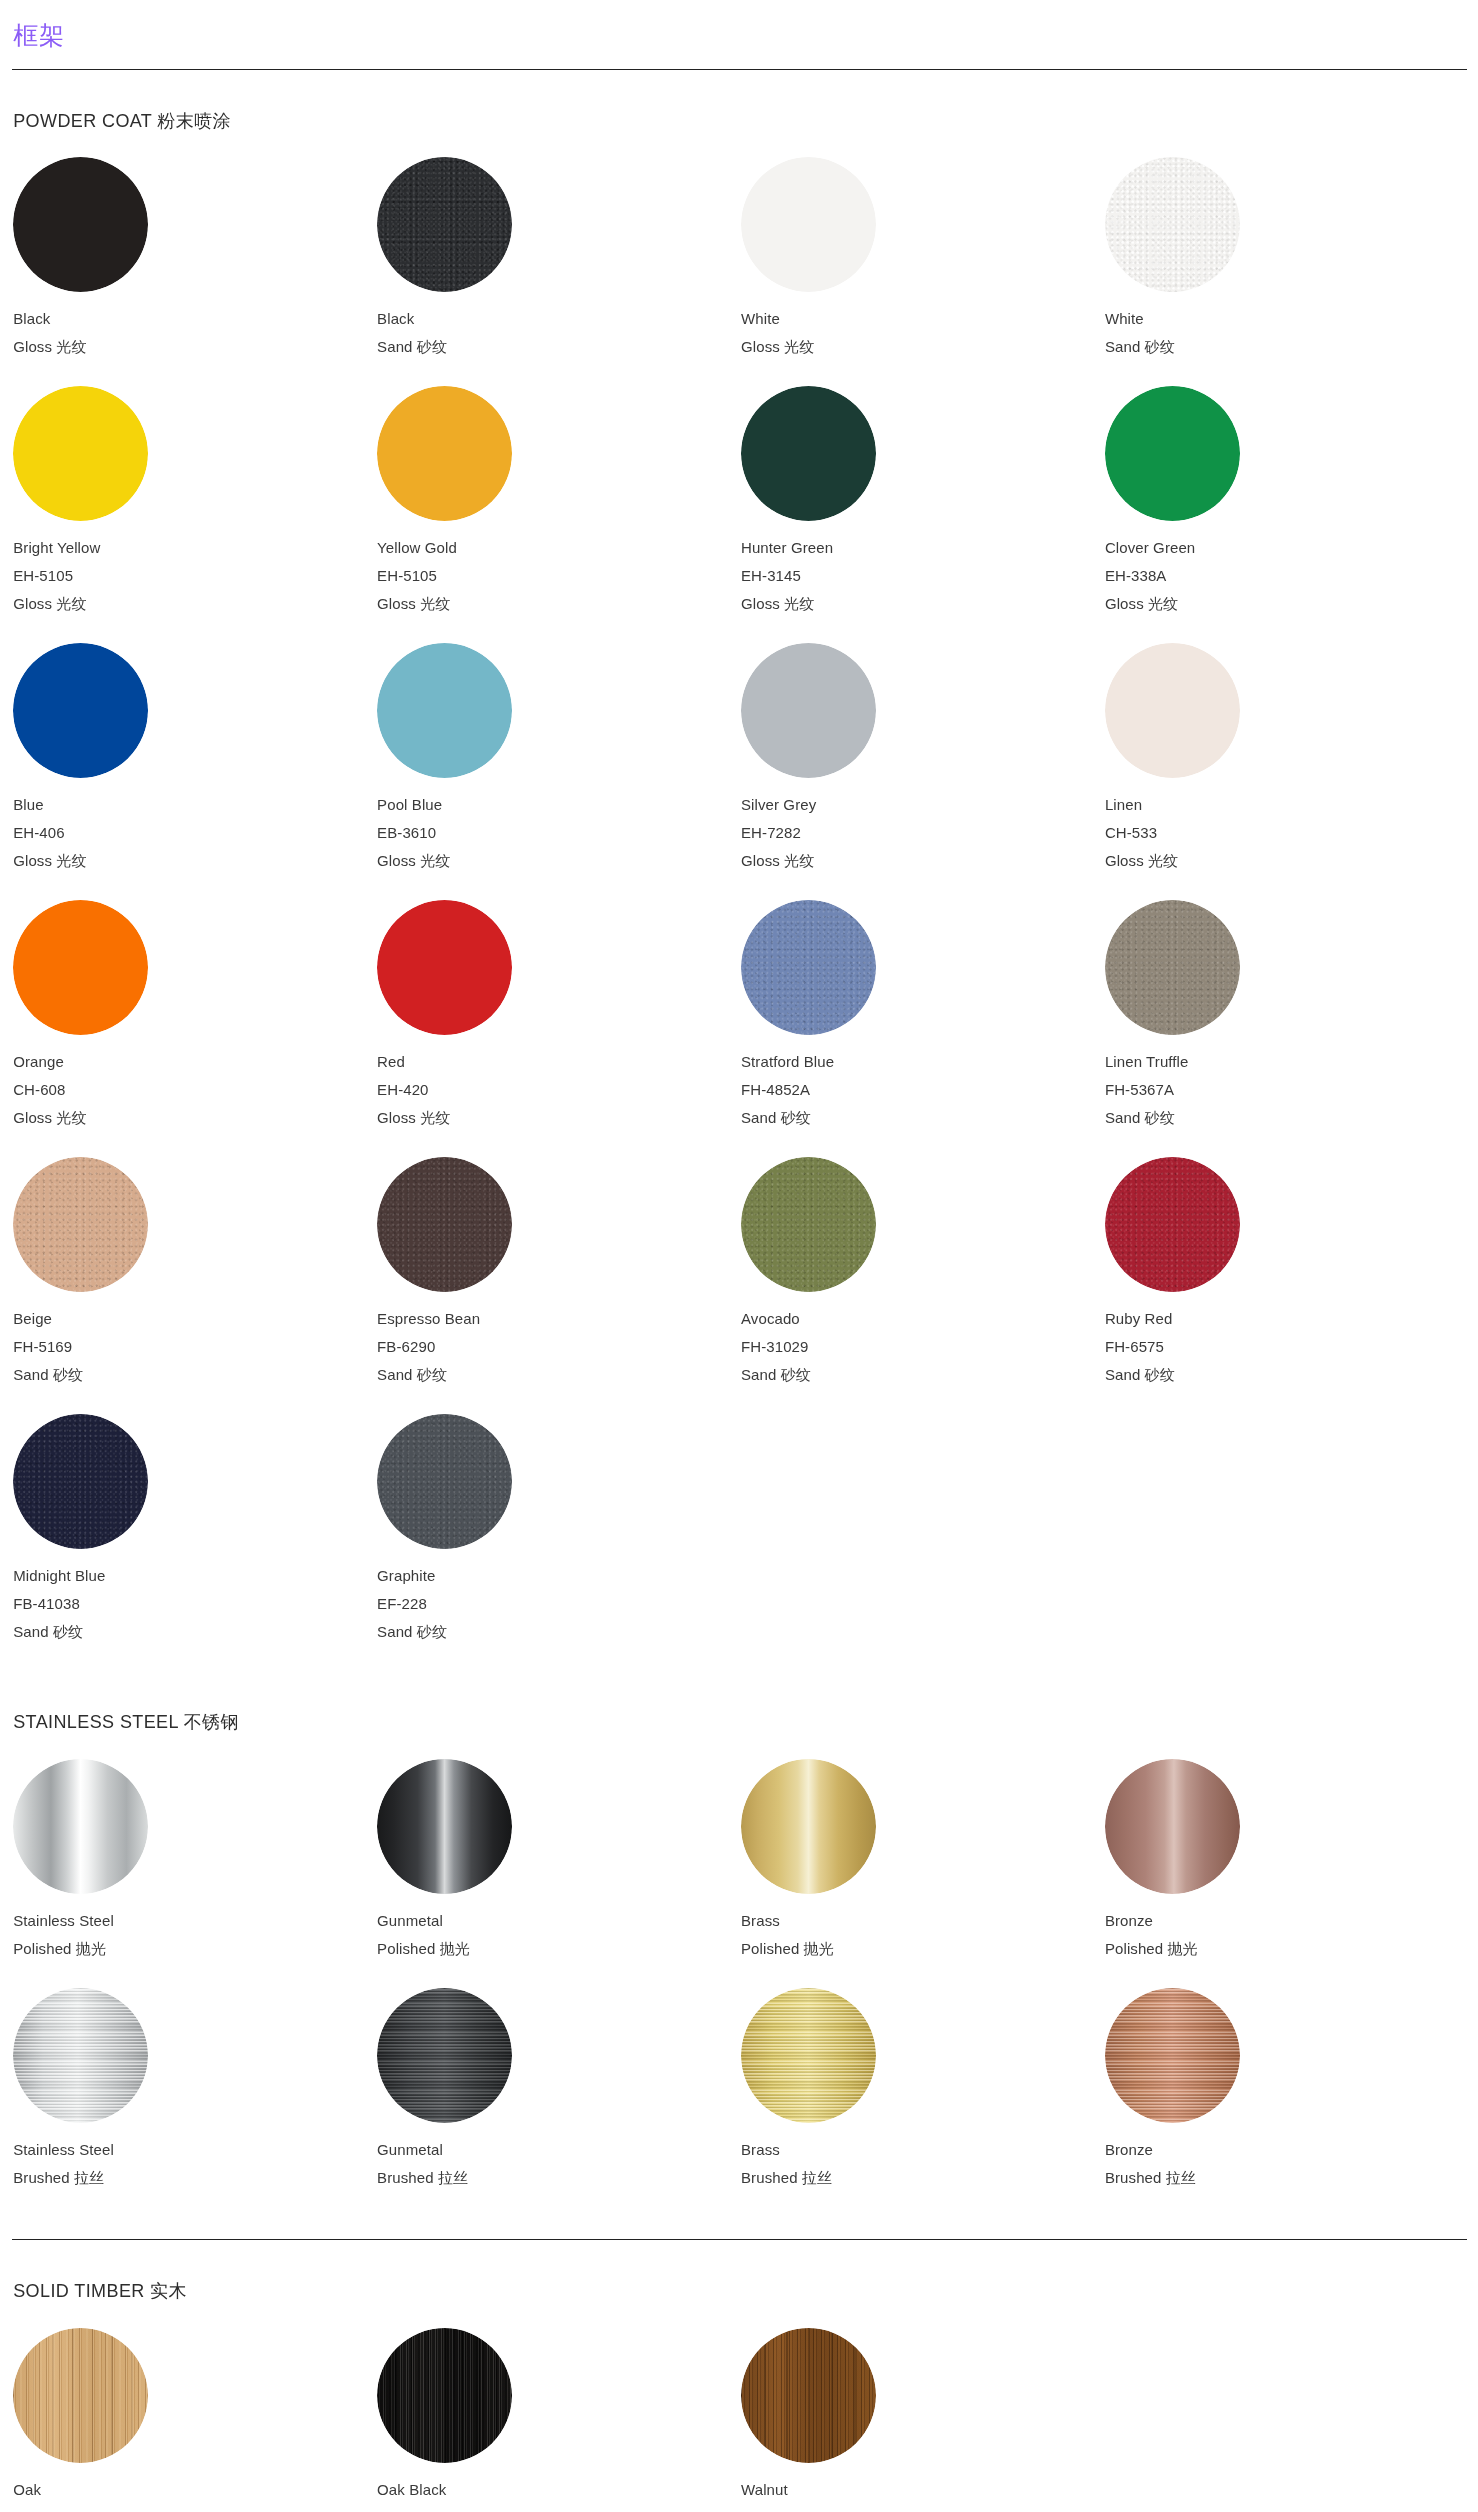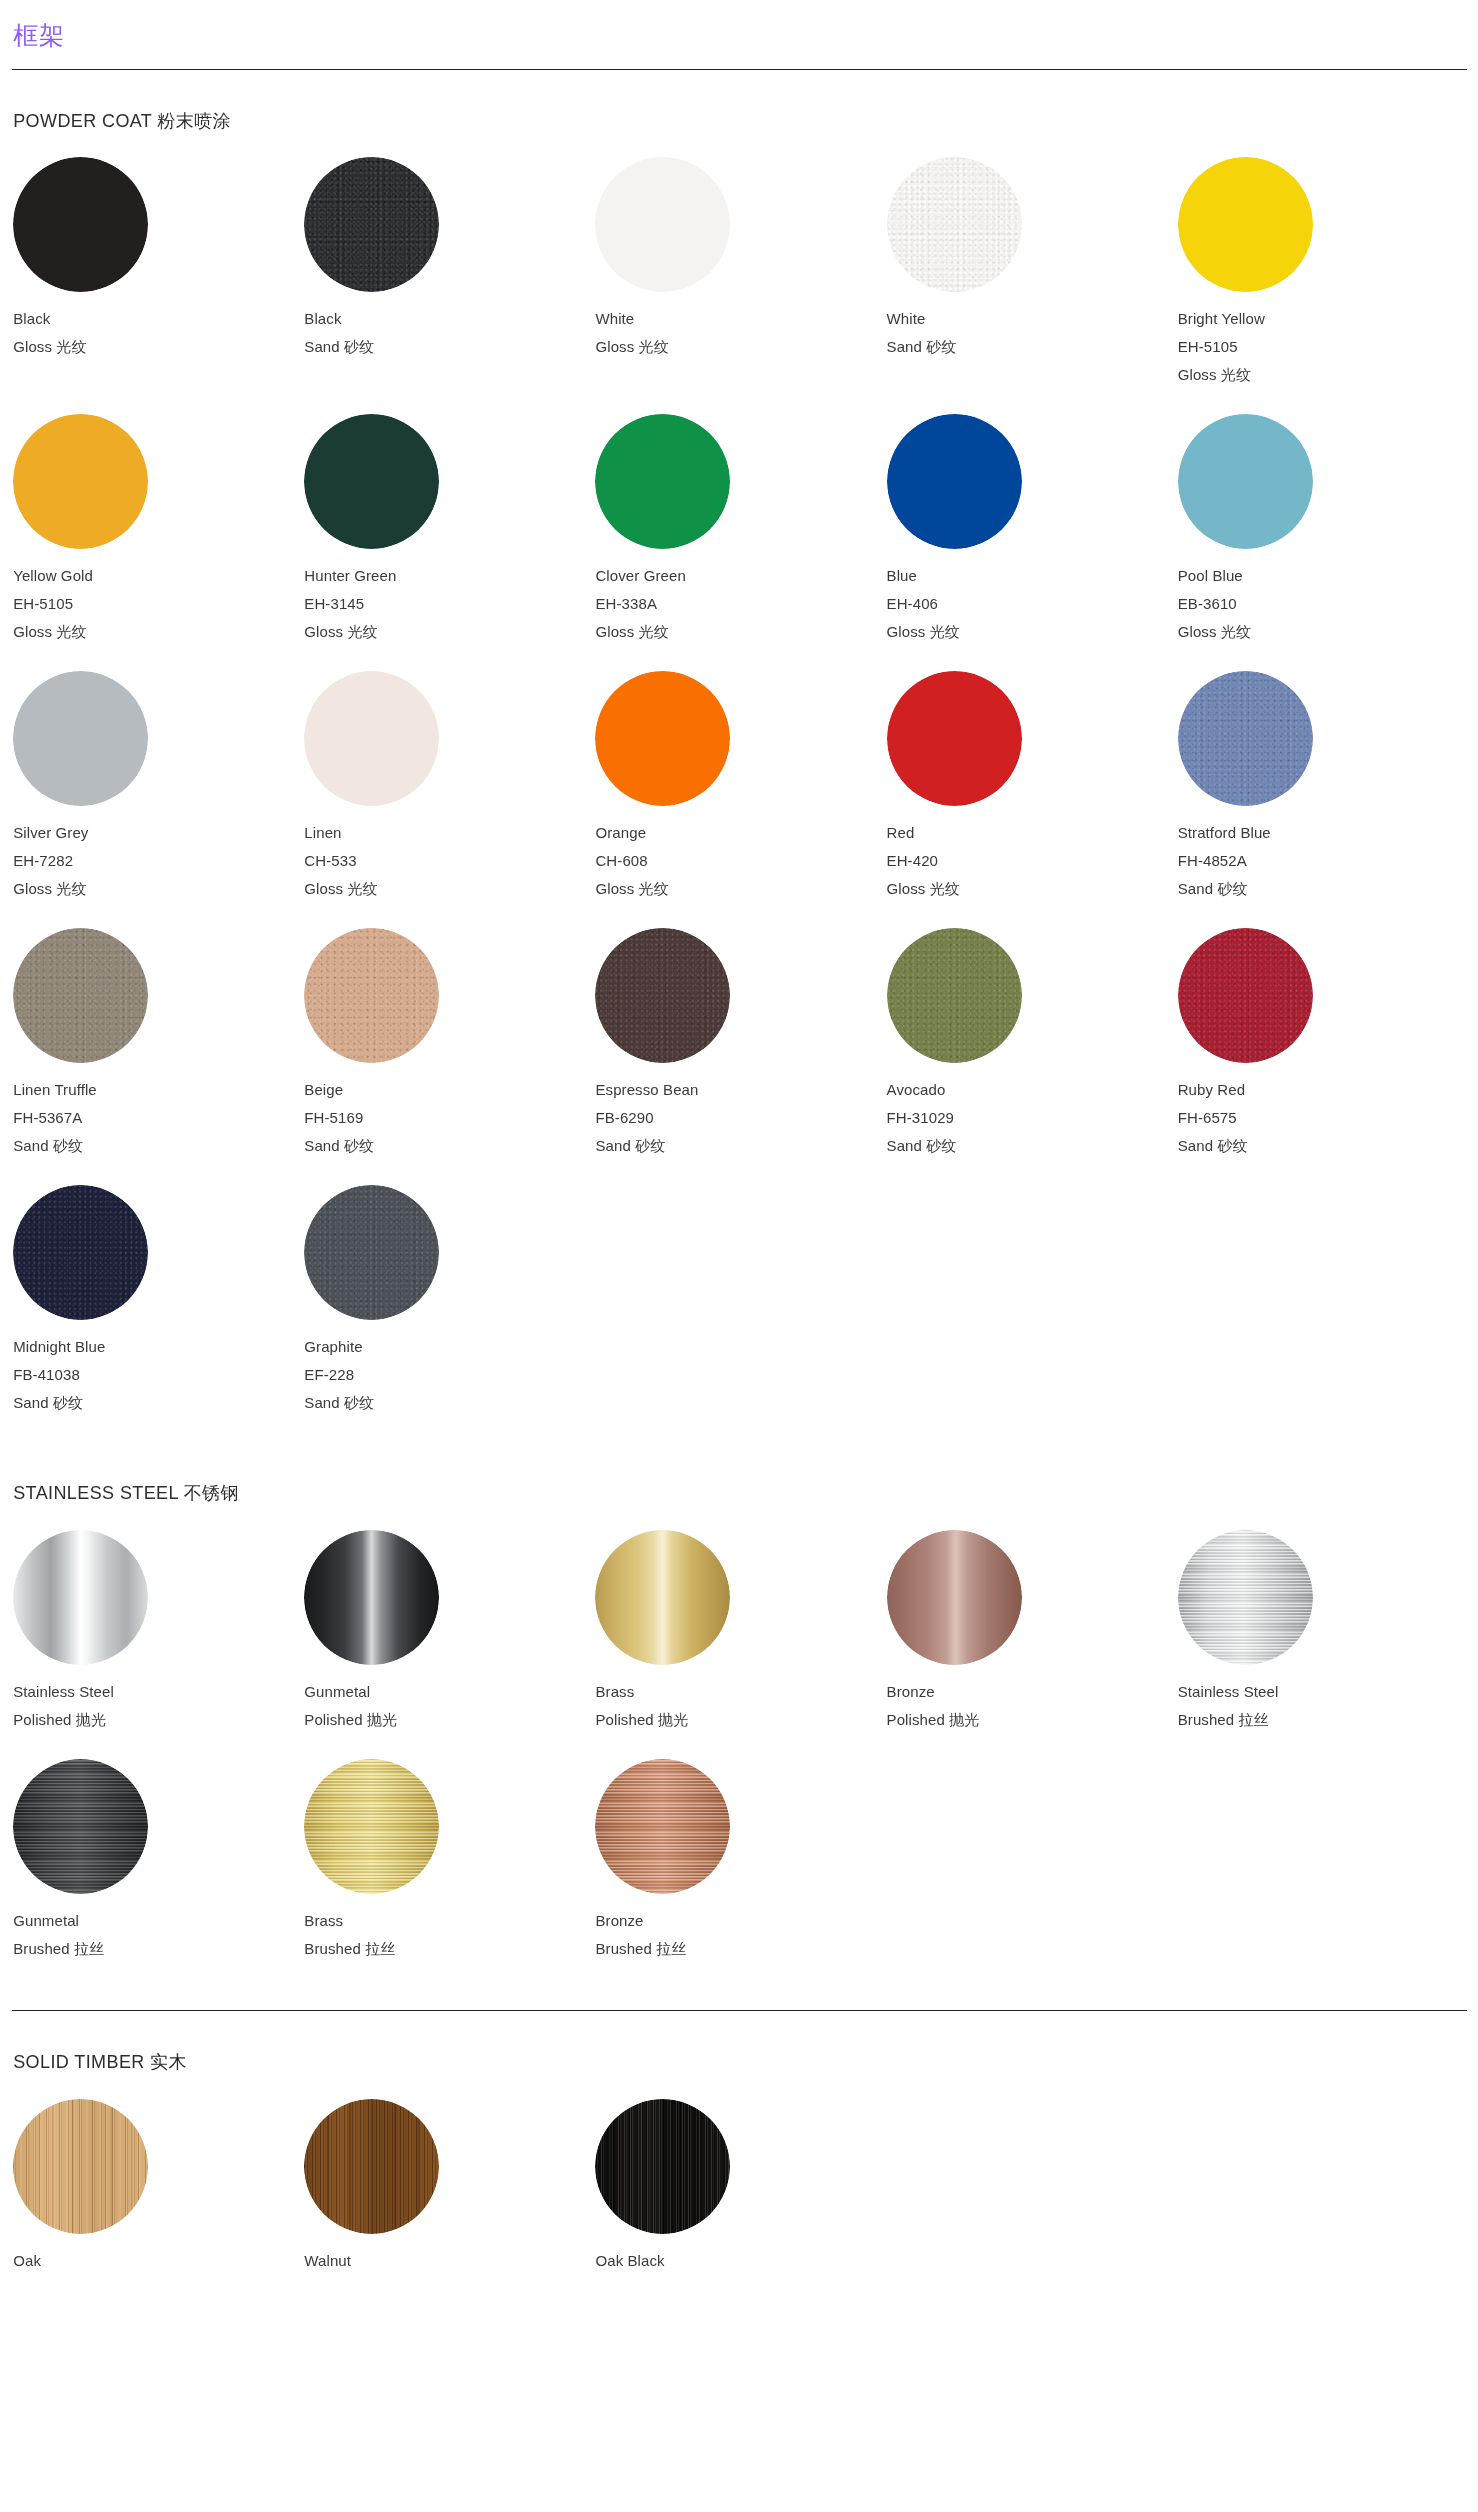--- a/index.html
+++ b/index.html
@@ -43,21 +43,21 @@
     letter-spacing: 0.4px;
     color: #2d2d2d;
     margin: 0;
     padding: 42px 0 26px 1.5px;
     line-height: 1.1;
   }
 
   
   .grid {
     display: grid;
-    grid-template-columns: repeat(5, 1fr);
+    grid-template-columns: repeat(4, 1fr);
     column-gap: 0;
     row-gap: 0;
   }
 
   .swatch-cell {
     padding: 0 0 0 1.5px;
     margin-bottom: 32px;
   }
 
   .disc {
@@ -396,31 +396,31 @@
         <div class="swatch-cell">
           <div class="disc">
             <div class="tex" style="background:#c99b63;background-image:repeating-linear-gradient(90deg, rgba(120,80,40,.30) 0 0.7px, rgba(255,235,200,.22) 0.7px 2.2px, rgba(150,105,55,.20) 2.2px 2.9px, rgba(255,240,210,.10) 2.9px 6.6px),repeating-linear-gradient(90deg, rgba(110,72,34,.22) 0 1.5px, transparent 1.5px 19.7px),linear-gradient(90deg,#c89a61 0%,#d9ae77 30%,#c99c63 58%,#d4a86f 100%);"></div>
           </div>
           <div class="labels">
             <div class="ln">Oak</div>
           </div>
         </div>
         <div class="swatch-cell">
           <div class="disc">
+            <div class="tex" style="background:#1b1917;background-image:repeating-linear-gradient(90deg, rgba(255,255,255,.10) 0 0.7px, rgba(0,0,0,.55) 0.7px 2.2px, rgba(255,255,255,.05) 2.2px 2.9px, rgba(0,0,0,.35) 2.9px 5.8px),repeating-linear-gradient(90deg, rgba(0,0,0,.6) 0 1.5px, transparent 1.5px 17px),linear-gradient(90deg,#131211 0%,#262422 34%,#161514 62%,#211f1d 100%);"></div>
+          </div>
+          <div class="labels">
+            <div class="ln">Oak Black</div>
+          </div>
+        </div>
+        <div class="swatch-cell">
+          <div class="disc">
             <div class="tex" style="background:#70421a;background-image:repeating-linear-gradient(90deg, rgba(40,20,5,.40) 0 0.7px, rgba(170,110,50,.22) 0.7px 2.9px, rgba(60,32,10,.26) 2.9px 3.6px, rgba(150,95,42,.12) 3.6px 8px),repeating-linear-gradient(90deg, rgba(35,18,4,.38) 0 1.5px, transparent 1.5px 22.6px),linear-gradient(90deg,#6b3f18 0%,#8a5524 28%,#6d4018 56%,#82501f 100%);"></div>
           </div>
           <div class="labels">
             <div class="ln">Walnut</div>
-          </div>
-        </div>
-        <div class="swatch-cell">
-          <div class="disc">
-            <div class="tex" style="background:#1b1917;background-image:repeating-linear-gradient(90deg, rgba(255,255,255,.10) 0 0.7px, rgba(0,0,0,.55) 0.7px 2.2px, rgba(255,255,255,.05) 2.2px 2.9px, rgba(0,0,0,.35) 2.9px 5.8px),repeating-linear-gradient(90deg, rgba(0,0,0,.6) 0 1.5px, transparent 1.5px 17px),linear-gradient(90deg,#131211 0%,#262422 34%,#161514 62%,#211f1d 100%);"></div>
-          </div>
-          <div class="labels">
-            <div class="ln">Oak Black</div>
           </div>
         </div>
       </div>
     </div>
     <div class="spacer-bottom"></div>
   </div>
 
 
 </body></html>

